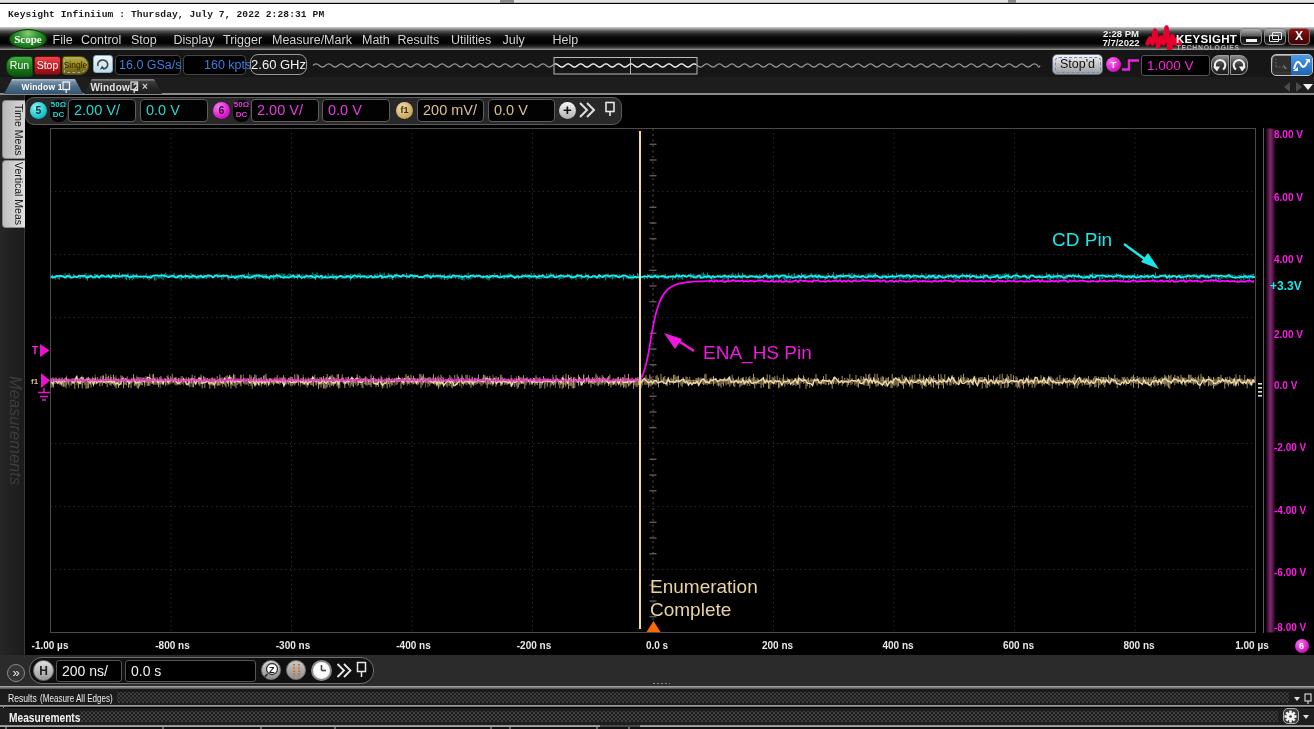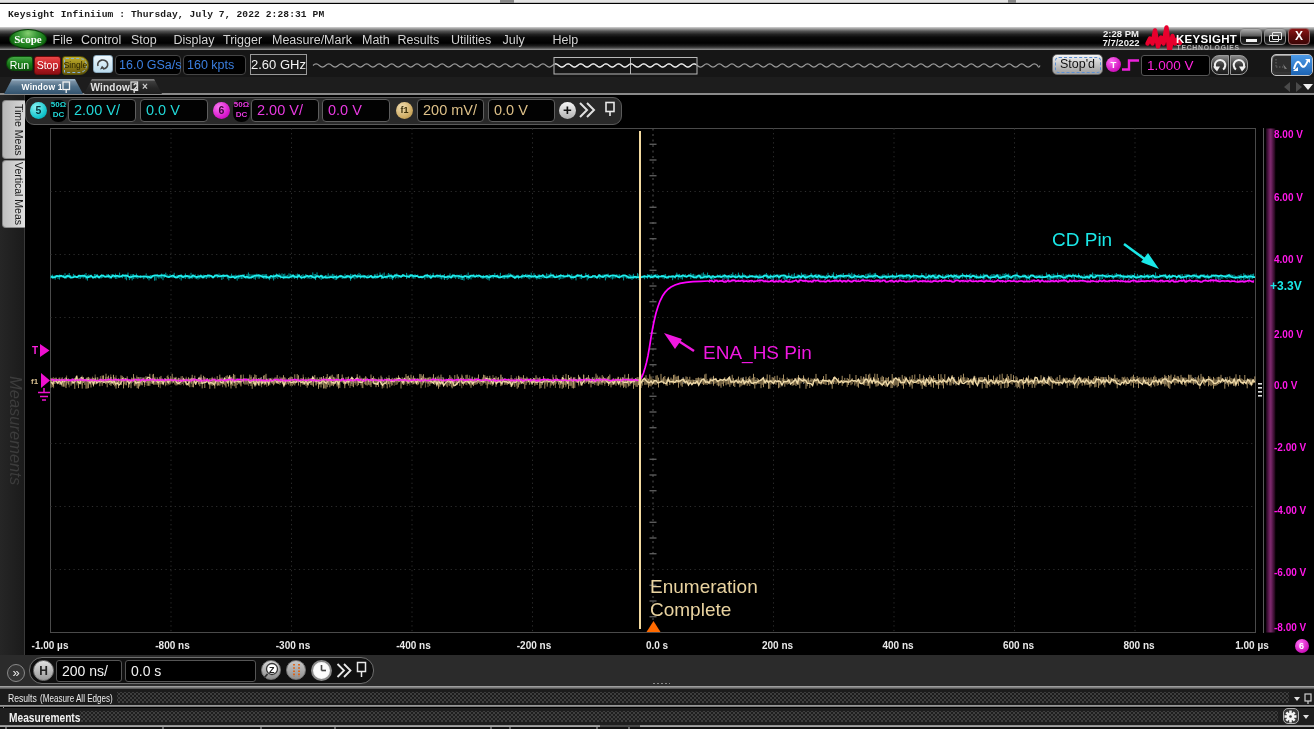--- a/index.html
+++ b/index.html
@@ -48,30 +48,30 @@
 <div class="winbtn" style="left:1240px;">
       <div class="abs" style="left:5px;top:10px;width:11px;height:3px;background:#f4f4f4;"></div>
     </div>
 <div class="winbtn" style="left:1264px;">
   <div class="abs" style="left:7px;top:3px;width:10px;height:8px;border:1.5px solid #e8e8e8;border-radius:1px;"></div>
   <div class="abs" style="left:4px;top:6px;width:10px;height:7px;border:1.5px solid #e8e8e8;border-radius:1px;"></div>
 </div>
 <div class="winbtn" style="left:1288px;background:linear-gradient(180deg,#8a1515 0%,#5c0b0b 50%,#3d0505 100%);border-color:#9a6a6a;color:#fff;font-weight:bold;font-size:12px;text-align:center;line-height:15px;">X</div>
 
 <div class="abs" style="left:0;top:50px;width:1314px;height:27px;background:#161616;"></div>
-<div class="abs" style="left:6px;top:56px;width:27px;height:15px;border-radius:9px 3px 3px 9px;background:linear-gradient(180deg,#46a846 0%,#1a7d1a 50%,#0b540b 100%);border:1px solid #0a4a0a;color:#fff;font-size:10.5px;text-align:center;line-height:16.5px;">Run</div>
+<div class="abs" style="left:6px;top:56px;width:27px;height:21px;border-radius:9px 3px 3px 9px;background:linear-gradient(180deg,#46a846 0%,#1a7d1a 50%,#0b540b 100%);border:1px solid #0a4a0a;color:#fff;font-size:10.5px;text-align:center;line-height:16.5px;">Run</div>
 <div class="abs" style="left:34px;top:56px;width:27px;height:18.5px;border-radius:3px;background:linear-gradient(180deg,#ea4848 0%,#c41d24 50%,#8a0f15 100%);border:1px solid #6a0a0a;color:#fff;font-size:10.5px;text-align:center;line-height:16.5px;">Stop</div>
 <div class="abs" style="left:62px;top:56px;width:27px;height:18.5px;border-radius:3px 9px 9px 3px;background:linear-gradient(180deg,#bfae2e 0%,#948218 50%,#685a0e 100%);border:1px solid #555008;color:#241f00;font-size:8.5px;text-align:center;line-height:17px;">Single<div class="abs" style="left:1px;top:1px;right:1px;bottom:1px;border:1px dashed #86b0d8;border-radius:2px 8px 8px 2px;"></div></div>
 <div class="abs" style="left:93px;top:55px;width:20px;height:18px;border-radius:3px;background:linear-gradient(180deg,#eef8fd,#bcdcee);border:1px solid #8aa8bc;"><svg width="18" height="16">
         <path d="M4 10 A 5 4.5 0 1 1 9 13" fill="none" stroke="#444" stroke-width="1.6"></path>
         <path d="M6 13.5 L10.5 12.2 L8 9.8 Z" fill="#444"></path>
       </svg></div>
 <div class="abs" style="left:115px;top:55px;width:66px;height:20px;background:#000;border:1px solid #454545;border-radius:4px;color:#3b7fe0;font-size:12.5px;line-height:18px;padding-left:3px;white-space:nowrap;">16.0 GSa/s</div>
-<div class="abs" style="left:183px;top:55px;width:63px;height:20px;background:#000;border:1px solid #454545;border-radius:4px;color:#3b7fe0;font-size:12.5px;line-height:18px;padding-left:3px;white-space:nowrap;">160 kpts</div>
-<div class="abs" style="left:250px;top:54px;width:57px;height:21px;background:#191919;border:1px solid #9a9a9a;border-radius:0;color:#f2f2f2;font-size:13px;text-align:left;line-height:19px;">2.60 GHz</div>
+<div class="abs" style="left:183px;top:55px;width:63px;height:20px;background:#000;border:1px solid #454545;border-radius:4px;color:#3b7fe0;font-size:12.5px;line-height:18px;padding-left:20px;white-space:nowrap;">160 kpts</div>
+<div class="abs" style="left:250px;top:54px;width:57px;height:21px;background:#191919;border:1px solid #9a9a9a;border-radius:8px;color:#f2f2f2;font-size:13px;text-align:right;line-height:19px;">2.60 GHz</div>
 <svg class="abs" style="left:0;top:50px;" width="1314" height="27" viewBox="0 50 1314 27">
       <path d="M 313 65.5 Q 316.1 62.3 319.3 65.5 Q 322.5 68.7 325.6 65.5 Q 328.8 62.3 331.9 65.5 Q 335.1 68.7 338.2 65.5 Q 341.4 62.3 344.5 65.5 Q 347.7 68.7 350.8 65.5 Q 354.0 62.3 357.1 65.5 Q 360.3 68.7 363.4 65.5 Q 366.6 62.3 369.7 65.5 Q 372.9 68.7 376.0 65.5 Q 379.2 62.3 382.3 65.5 Q 385.5 68.7 388.6 65.5 Q 391.8 62.3 394.9 65.5 Q 398.1 68.7 401.2 65.5 Q 404.4 62.3 407.5 65.5 Q 410.7 68.7 413.8 65.5 Q 417.0 62.3 420.1 65.5 Q 423.3 68.7 426.4 65.5 Q 429.6 62.3 432.7 65.5 Q 435.9 68.7 439.0 65.5 Q 442.2 62.3 445.3 65.5 Q 448.5 68.7 451.6 65.5 Q 454.8 62.3 457.9 65.5 Q 461.1 68.7 464.2 65.5 Q 467.4 62.3 470.5 65.5 Q 473.7 68.7 476.8 65.5 Q 480.0 62.3 483.1 65.5 Q 486.3 68.7 489.4 65.5 Q 492.6 62.3 495.7 65.5 Q 498.9 68.7 502.0 65.5 Q 505.2 62.3 508.3 65.5 Q 511.5 68.7 514.6 65.5 Q 517.8 62.3 520.9 65.5 Q 524.1 68.7 527.2 65.5 Q 530.4 62.3 533.5 65.5 Q 536.7 68.7 539.8 65.5 Q 543.0 62.3 546.1 65.5 Q 549.3 68.7 552.4 65.5 Q 555.6 62.3 558.7 65.5 Q 561.9 68.7 565.0 65.5 Q 568.1 62.3 571.3 65.5 Q 574.4 68.7 577.6 65.5 Q 580.7 62.3 583.9 65.5 Q 587.0 68.7 590.2 65.5 Q 593.3 62.3 596.5 65.5 Q 599.6 68.7 602.8 65.5 Q 605.9 62.3 609.1 65.5 Q 612.2 68.7 615.4 65.5 Q 618.5 62.3 621.7 65.5 Q 624.8 68.7 628.0 65.5 Q 631.1 62.3 634.3 65.5 Q 637.4 68.7 640.6 65.5 Q 643.7 62.3 646.9 65.5 Q 650.0 68.7 653.2 65.5 Q 656.3 62.3 659.5 65.5 Q 662.6 68.7 665.8 65.5 Q 668.9 62.3 672.1 65.5 Q 675.2 68.7 678.4 65.5 Q 681.5 62.3 684.7 65.5 Q 687.8 68.7 691.0 65.5 Q 694.1 62.3 697.3 65.5 Q 700.4 68.7 703.6 65.5 Q 706.7 62.3 709.9 65.5 Q 713.0 68.7 716.2 65.5 Q 719.3 62.3 722.5 65.5 Q 725.6 68.7 728.8 65.5 Q 731.9 62.3 735.1 65.5 Q 738.2 68.7 741.4 65.5 Q 744.5 62.3 747.7 65.5 Q 750.8 68.7 754.0 65.5 Q 757.1 62.3 760.3 65.5 Q 763.4 68.7 766.6 65.5 Q 769.7 62.3 772.9 65.5 Q 776.0 68.7 779.2 65.5 Q 782.3 62.3 785.5 65.5 Q 788.6 68.7 791.8 65.5 Q 794.9 62.3 798.1 65.5 Q 801.2 68.7 804.4 65.5 Q 807.5 62.3 810.7 65.5 Q 813.8 68.7 817.0 65.5 Q 820.1 62.3 823.3 65.5 Q 826.4 68.7 829.6 65.5 Q 832.7 62.3 835.9 65.5 Q 839.0 68.7 842.2 65.5 Q 845.3 62.3 848.5 65.5 Q 851.6 68.7 854.8 65.5 Q 857.9 62.3 861.1 65.5 Q 864.2 68.7 867.4 65.5 Q 870.5 62.3 873.7 65.5 Q 876.8 68.7 880.0 65.5 Q 883.1 62.3 886.3 65.5 Q 889.4 68.7 892.6 65.5 Q 895.7 62.3 898.9 65.5 Q 902.0 68.7 905.2 65.5 Q 908.3 62.3 911.5 65.5 Q 914.6 68.7 917.8 65.5 Q 920.9 62.3 924.1 65.5 Q 927.2 68.7 930.4 65.5 Q 933.5 62.3 936.7 65.5 Q 939.8 68.7 943.0 65.5 Q 946.1 62.3 949.3 65.5 Q 952.4 68.7 955.6 65.5 Q 958.7 62.3 961.9 65.5 Q 965.0 68.7 968.2 65.5 Q 971.3 62.3 974.5 65.5 Q 977.6 68.7 980.8 65.5 Q 983.9 62.3 987.1 65.5 Q 990.2 68.7 993.4 65.5 Q 996.5 62.3 999.7 65.5 Q 1002.8 68.7 1006.0 65.5 Q 1009.1 62.3 1012.3 65.5 Q 1015.4 68.7 1018.6 65.5 Q 1021.7 62.3 1024.9 65.5 Q 1028.0 68.7 1031.2 65.5 Q 1034.3 62.3 1037.5 65.5 Q 1038.7 68.7 1040.0 65.5" fill="none" stroke="#9a9a9a" stroke-width="1.1"></path>
 <rect x="554" y="57.5" width="143" height="16.5" fill="none" stroke="#b8b8b8" stroke-width="1"></rect>
 <line x1="630.5" y1="57.5" x2="630.5" y2="74" stroke="#b8b8b8" stroke-width="1"></line>
 <clipPath id="wbox">
         <rect x="555" y="56" width="141" height="19"></rect>
       </clipPath>
 <path d="M 313 65.5 Q 316.1 62.3 319.3 65.5 Q 322.5 68.7 325.6 65.5 Q 328.8 62.3 331.9 65.5 Q 335.1 68.7 338.2 65.5 Q 341.4 62.3 344.5 65.5 Q 347.7 68.7 350.8 65.5 Q 354.0 62.3 357.1 65.5 Q 360.3 68.7 363.4 65.5 Q 366.6 62.3 369.7 65.5 Q 372.9 68.7 376.0 65.5 Q 379.2 62.3 382.3 65.5 Q 385.5 68.7 388.6 65.5 Q 391.8 62.3 394.9 65.5 Q 398.1 68.7 401.2 65.5 Q 404.4 62.3 407.5 65.5 Q 410.7 68.7 413.8 65.5 Q 417.0 62.3 420.1 65.5 Q 423.3 68.7 426.4 65.5 Q 429.6 62.3 432.7 65.5 Q 435.9 68.7 439.0 65.5 Q 442.2 62.3 445.3 65.5 Q 448.5 68.7 451.6 65.5 Q 454.8 62.3 457.9 65.5 Q 461.1 68.7 464.2 65.5 Q 467.4 62.3 470.5 65.5 Q 473.7 68.7 476.8 65.5 Q 480.0 62.3 483.1 65.5 Q 486.3 68.7 489.4 65.5 Q 492.6 62.3 495.7 65.5 Q 498.9 68.7 502.0 65.5 Q 505.2 62.3 508.3 65.5 Q 511.5 68.7 514.6 65.5 Q 517.8 62.3 520.9 65.5 Q 524.1 68.7 527.2 65.5 Q 530.4 62.3 533.5 65.5 Q 536.7 68.7 539.8 65.5 Q 543.0 62.3 546.1 65.5 Q 549.3 68.7 552.4 65.5 Q 555.6 62.3 558.7 65.5 Q 561.9 68.7 565.0 65.5 Q 568.1 62.3 571.3 65.5 Q 574.4 68.7 577.6 65.5 Q 580.7 62.3 583.9 65.5 Q 587.0 68.7 590.2 65.5 Q 593.3 62.3 596.5 65.5 Q 599.6 68.7 602.8 65.5 Q 605.9 62.3 609.1 65.5 Q 612.2 68.7 615.4 65.5 Q 618.5 62.3 621.7 65.5 Q 624.8 68.7 628.0 65.5 Q 631.1 62.3 634.3 65.5 Q 637.4 68.7 640.6 65.5 Q 643.7 62.3 646.9 65.5 Q 650.0 68.7 653.2 65.5 Q 656.3 62.3 659.5 65.5 Q 662.6 68.7 665.8 65.5 Q 668.9 62.3 672.1 65.5 Q 675.2 68.7 678.4 65.5 Q 681.5 62.3 684.7 65.5 Q 687.8 68.7 691.0 65.5 Q 694.1 62.3 697.3 65.5 Q 700.4 68.7 703.6 65.5 Q 706.7 62.3 709.9 65.5 Q 713.0 68.7 716.2 65.5 Q 719.3 62.3 722.5 65.5 Q 725.6 68.7 728.8 65.5 Q 731.9 62.3 735.1 65.5 Q 738.2 68.7 741.4 65.5 Q 744.5 62.3 747.7 65.5 Q 750.8 68.7 754.0 65.5 Q 757.1 62.3 760.3 65.5 Q 763.4 68.7 766.6 65.5 Q 769.7 62.3 772.9 65.5 Q 776.0 68.7 779.2 65.5 Q 782.3 62.3 785.5 65.5 Q 788.6 68.7 791.8 65.5 Q 794.9 62.3 798.1 65.5 Q 801.2 68.7 804.4 65.5 Q 807.5 62.3 810.7 65.5 Q 813.8 68.7 817.0 65.5 Q 820.1 62.3 823.3 65.5 Q 826.4 68.7 829.6 65.5 Q 832.7 62.3 835.9 65.5 Q 839.0 68.7 842.2 65.5 Q 845.3 62.3 848.5 65.5 Q 851.6 68.7 854.8 65.5 Q 857.9 62.3 861.1 65.5 Q 864.2 68.7 867.4 65.5 Q 870.5 62.3 873.7 65.5 Q 876.8 68.7 880.0 65.5 Q 883.1 62.3 886.3 65.5 Q 889.4 68.7 892.6 65.5 Q 895.7 62.3 898.9 65.5 Q 902.0 68.7 905.2 65.5 Q 908.3 62.3 911.5 65.5 Q 914.6 68.7 917.8 65.5 Q 920.9 62.3 924.1 65.5 Q 927.2 68.7 930.4 65.5 Q 933.5 62.3 936.7 65.5 Q 939.8 68.7 943.0 65.5 Q 946.1 62.3 949.3 65.5 Q 952.4 68.7 955.6 65.5 Q 958.7 62.3 961.9 65.5 Q 965.0 68.7 968.2 65.5 Q 971.3 62.3 974.5 65.5 Q 977.6 68.7 980.8 65.5 Q 983.9 62.3 987.1 65.5 Q 990.2 68.7 993.4 65.5 Q 996.5 62.3 999.7 65.5 Q 1002.8 68.7 1006.0 65.5 Q 1009.1 62.3 1012.3 65.5 Q 1015.4 68.7 1018.6 65.5 Q 1021.7 62.3 1024.9 65.5 Q 1028.0 68.7 1031.2 65.5 Q 1034.3 62.3 1037.5 65.5 Q 1038.7 68.7 1040.0 65.5" clip-path="url(#wbox)" fill="none" stroke="#e8e8e8" stroke-width="1.2"></path>
     </svg>
 <div class="abs" style="left:1052px;top:54px;width:51px;height:21px;border-radius:5px;background:linear-gradient(180deg,#f4f4f4 0%,#c6c6c6 50%,#9e9e9e 100%);border:1px solid #666;color:#111;font-size:12.5px;text-align:center;line-height:19px;">Stop'd<div class="abs" style="left:1.5px;top:1.5px;right:1.5px;bottom:1.5px;border:1px dashed #5b8fd4;border-radius:4px;"></div></div>

